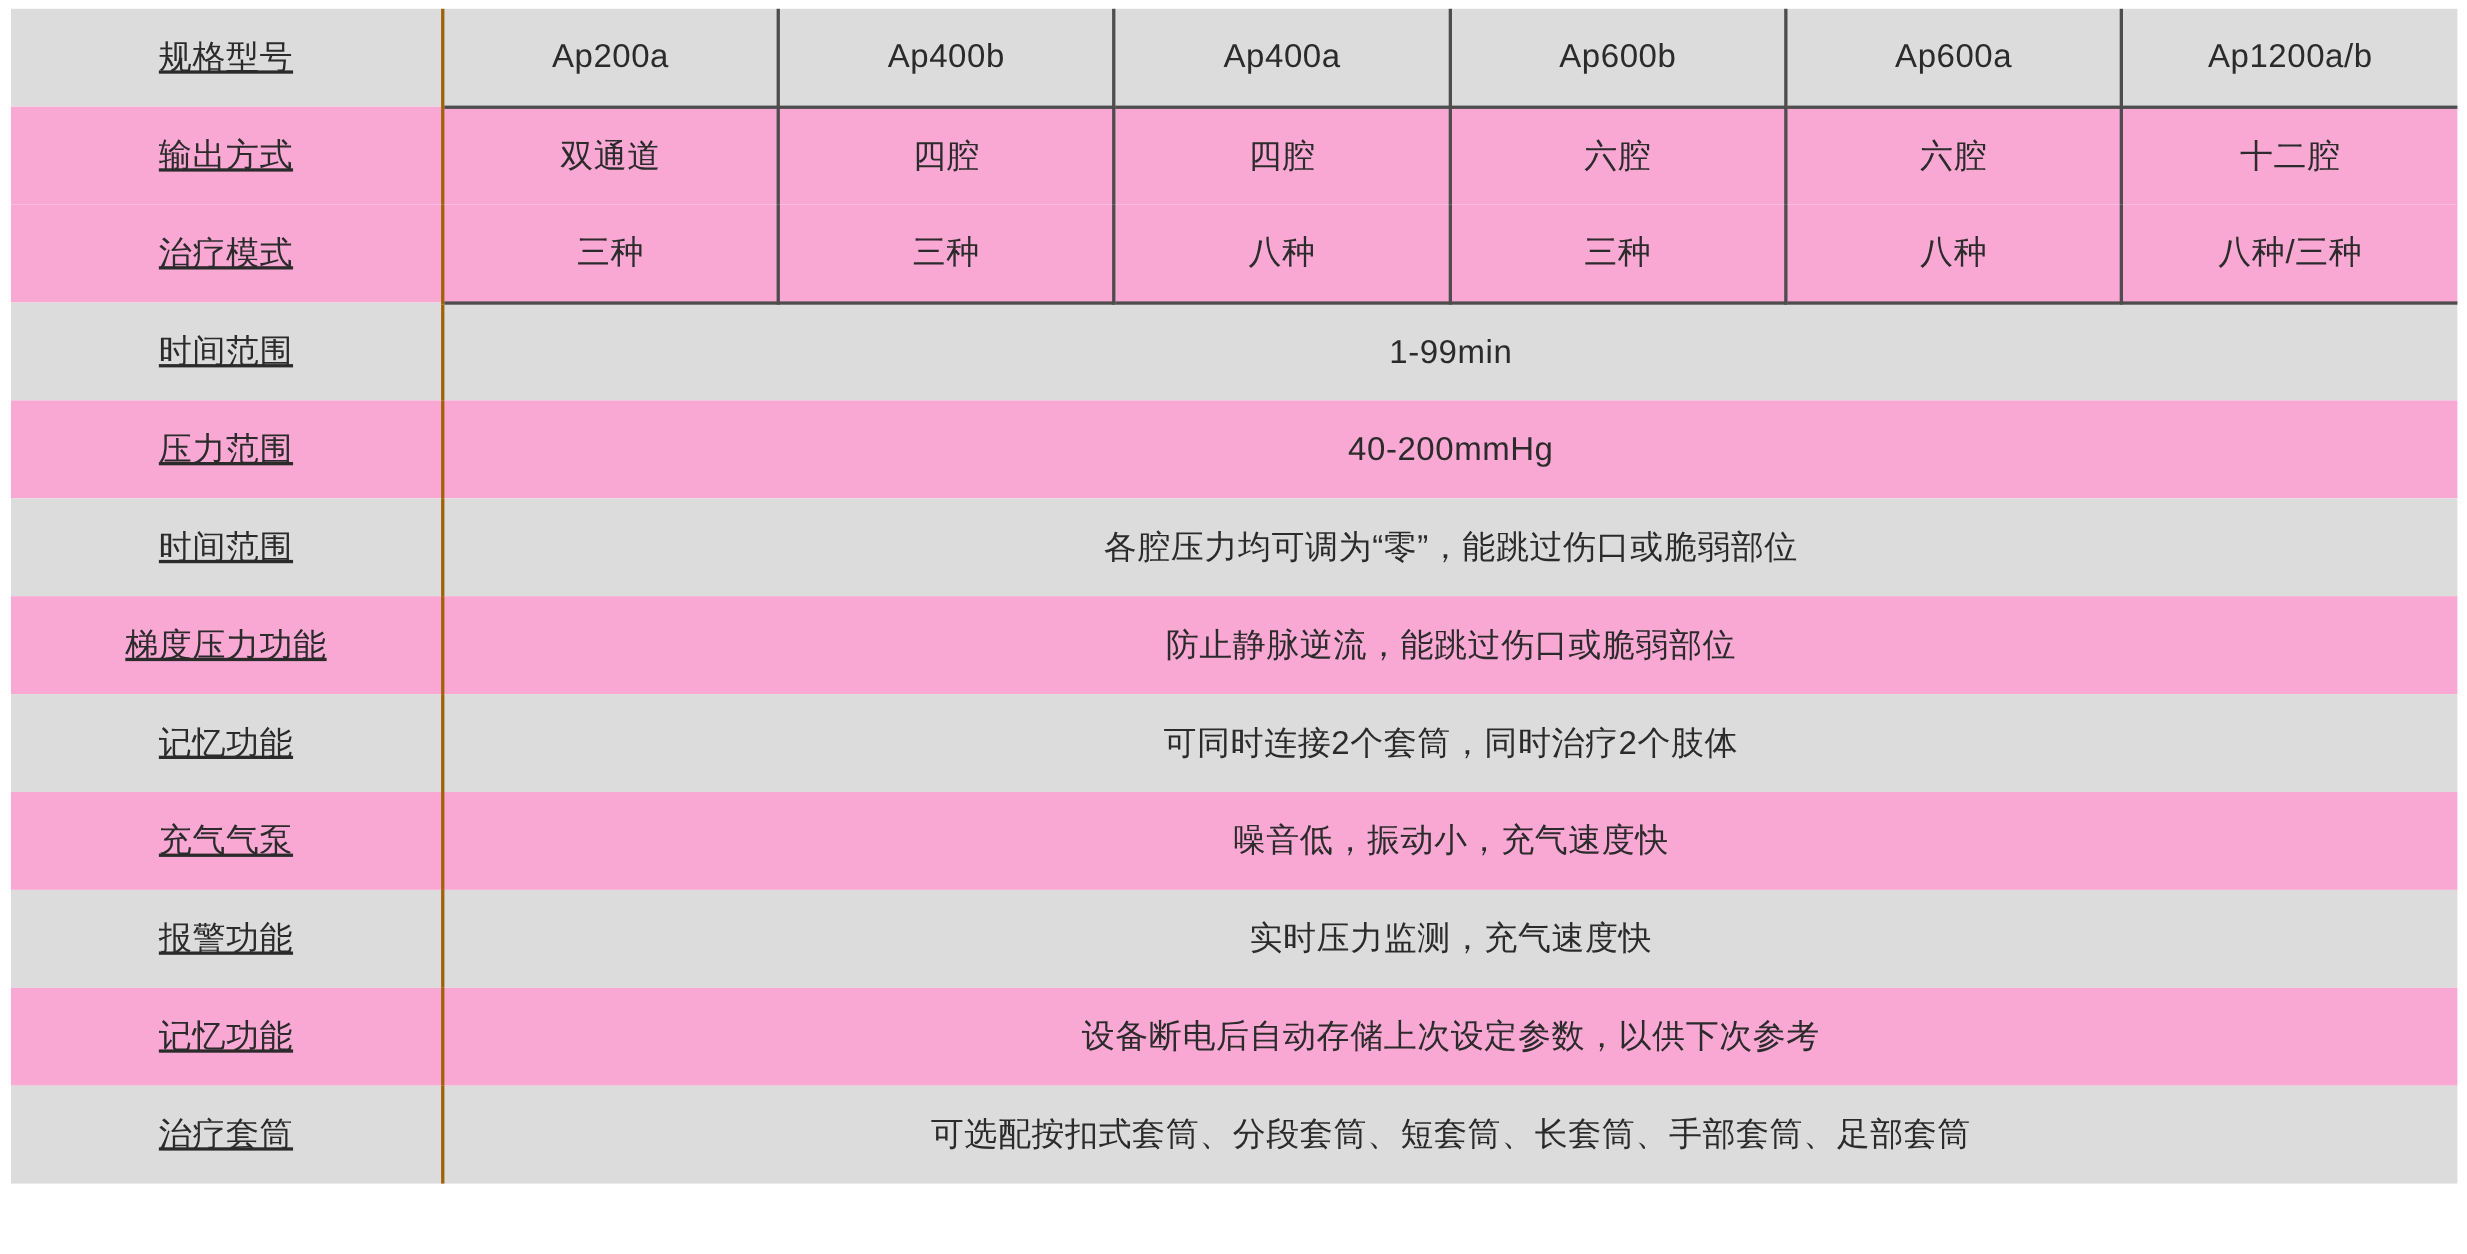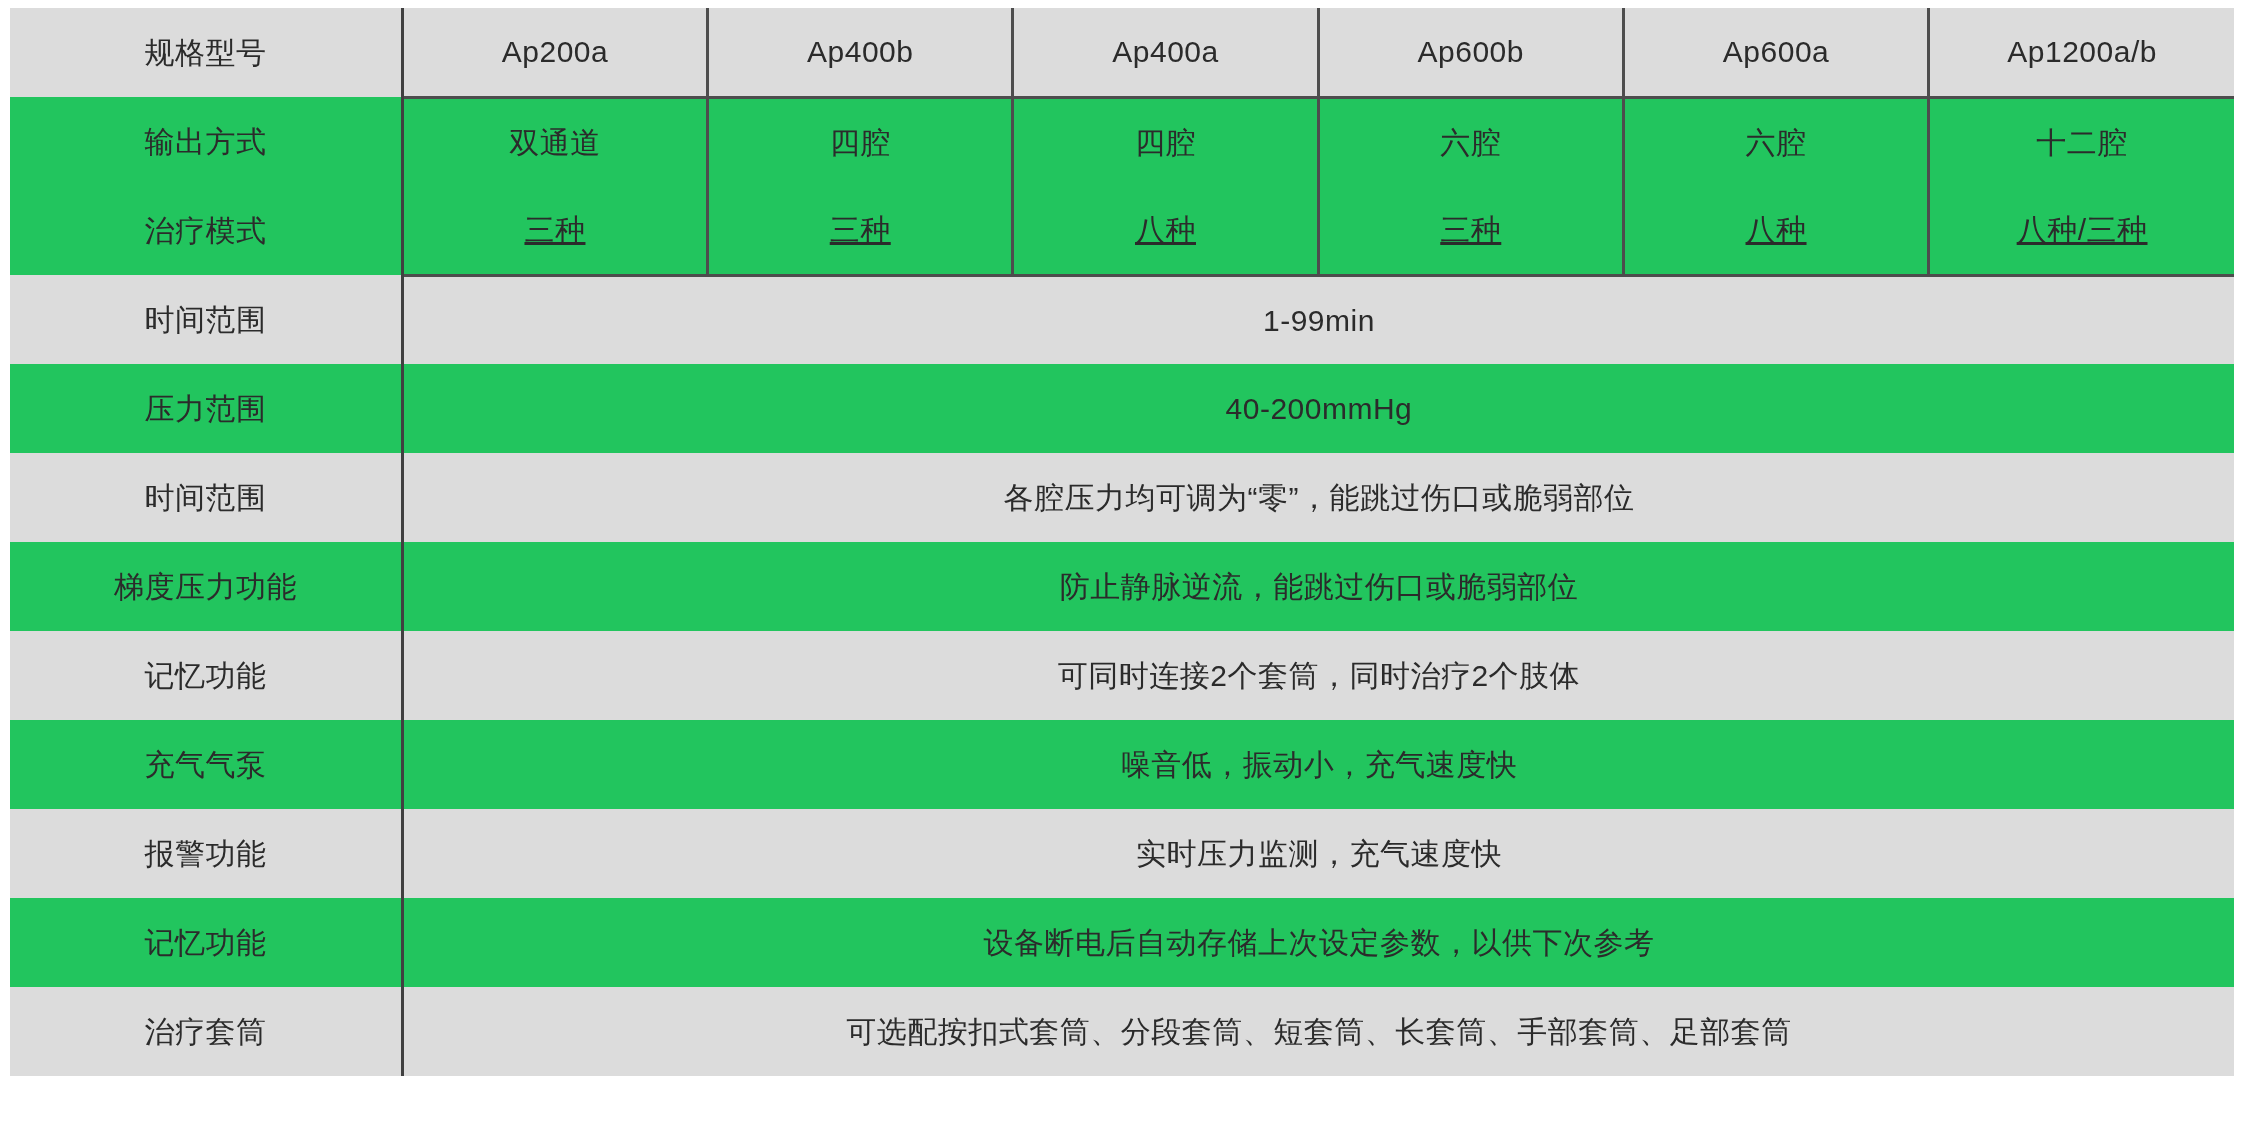--- a/index.html
+++ b/index.html
@@ -34,48 +34,48 @@
     text-align: center;
     vertical-align: middle;
     height: 89px;
     padding: 0 6px;
     box-sizing: border-box;
     line-height: 1.25;
     letter-spacing: 0.5px;
   }
   
   tr.odd td { background: #dcdcdc; }
-  tr.even td { background: #22c55e; }
+  tr.even td { background: #f9a8d4; }
 
   
   td.label {
     letter-spacing: 4px;
     font-size: 30px;
   }
 
   
   td.label {
-    border-right: 3px solid #404040;
+    border-right: 3px solid #a16207;
+    text-decoration: underline;
   }
   
   tr.header td.model {
     border-bottom: 3px solid #4d4d4d;
   }
   
   tr.topblock td.model {
     border-right: 3px solid #4d4d4d;
     margin-top: 30px;
   }
   tr.topblock td.model.last {
     border-right: none;
   }
   
   tr.topblock-last td.model {
     border-bottom: 3px solid #4d4d4d;
-    text-decoration: underline;
   }
   
   td.merged {
     border-right: none;
   }
   .sheet-inner {
     position: relative;
   }
 </style>
 </head>

